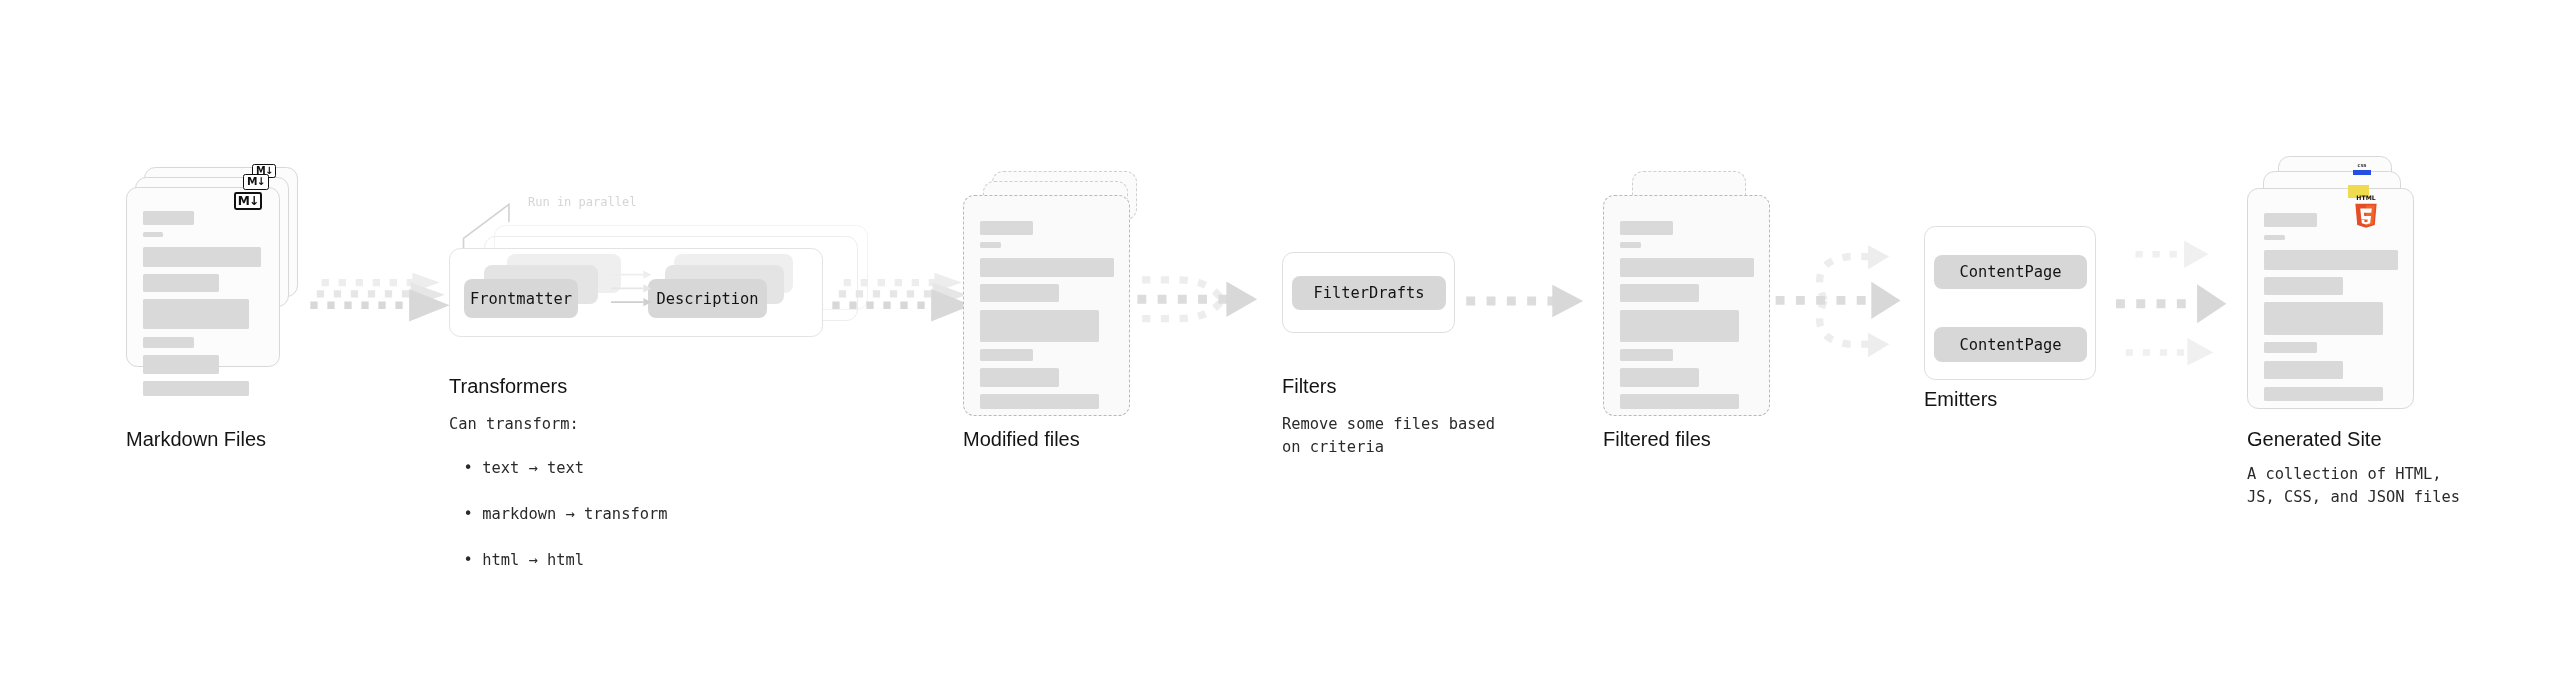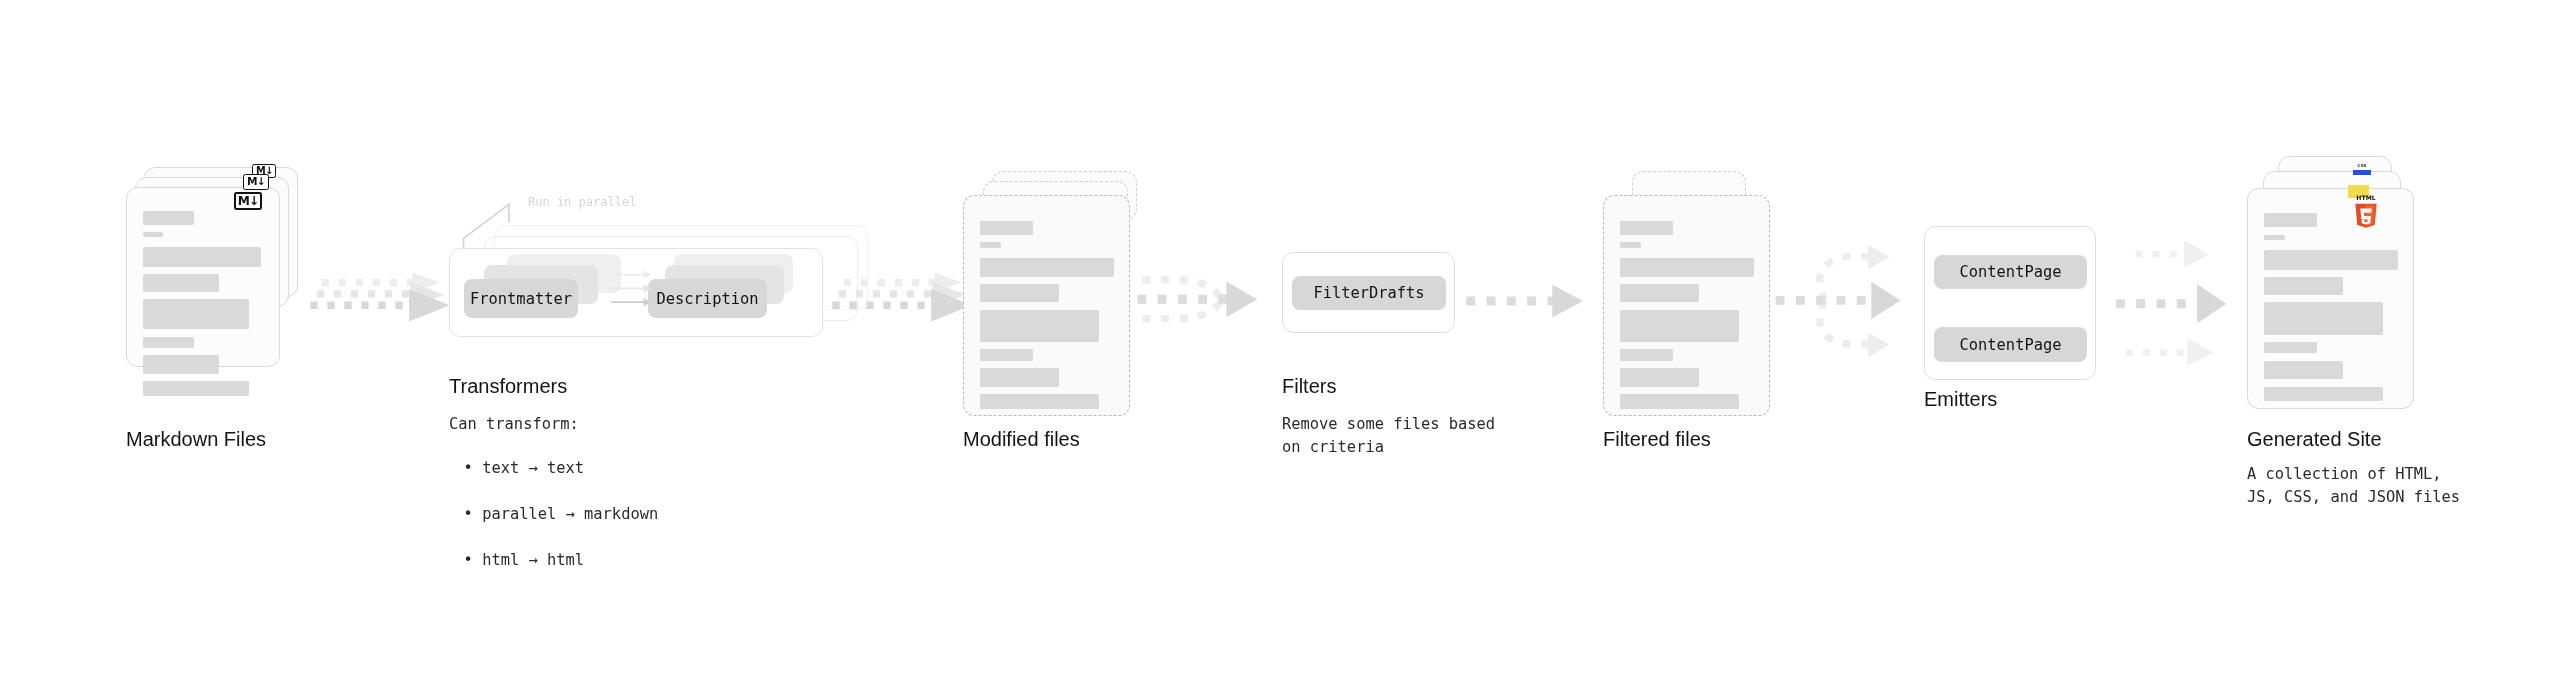--- a/index.html
+++ b/index.html
@@ -214,21 +214,21 @@
       <line x1="0" y1="42" x2="40" y2="42" stroke="#cfcfcf"></line>
       <polygon points="40,37 40,47 50,42" fill="#cfcfcf"></polygon>
     </g>
   </svg>
 
   <div class="abs stage-title" style="left:449px; top:375px;">Transformers</div>
   <div class="abs stage-sub" style="left:449px; top:413px;">Can transform:</div>
   <div class="abs" style="left:449px; top:434px;">
     <div class="stage-sub" style="padding-left:14.6px;">
       <div>•&nbsp;<span>text → text</span></div>
-      <div>•&nbsp;<span>parallel → markdown</span></div>
+      <div>•&nbsp;<span>markdown → transform</span></div>
       <div>•&nbsp;<span>html → html</span></div>
     </div>
   </div>
 
   <svg class="abs" style="left:829px; top:268px;" width="150" height="81" viewBox="0 0 185 100">
     <g stroke="#ededed" stroke-width="9" stroke-dasharray="9 12" fill="none">
       <line x1="18" y1="18" x2="132" y2="18"></line>
     </g>
     <g stroke="#e6e6e6" stroke-width="9" stroke-dasharray="9 12" fill="none">
       <line x1="12" y1="32" x2="138" y2="32"></line>

